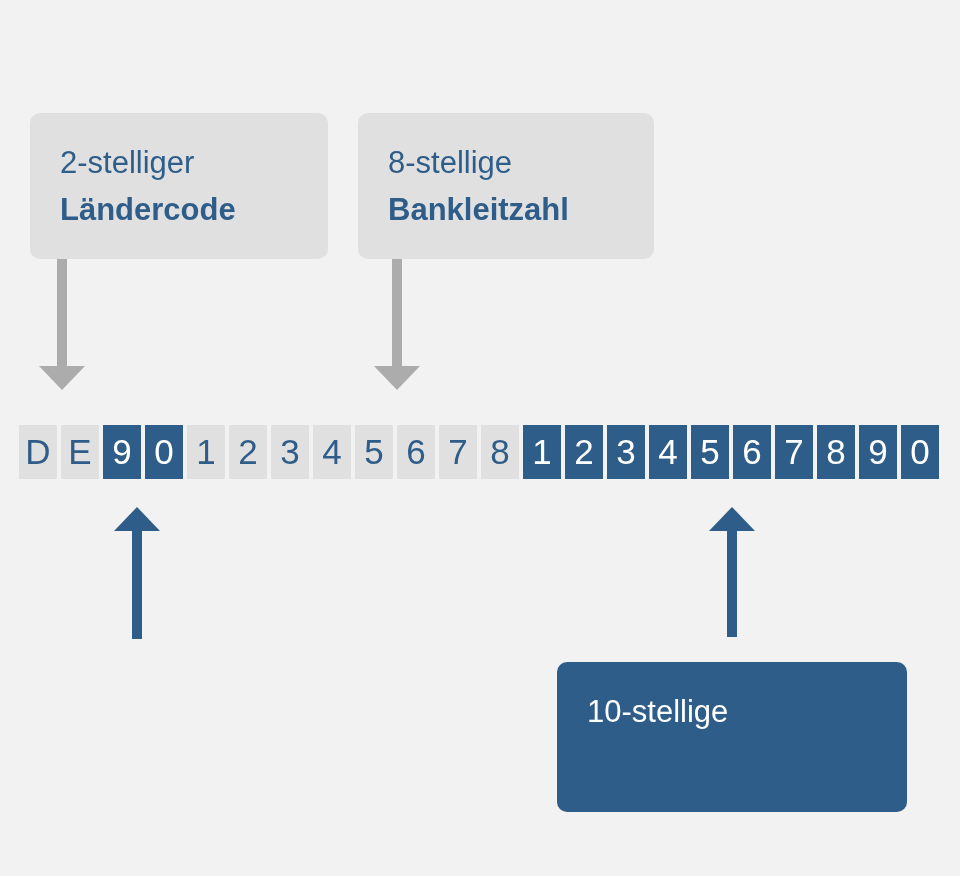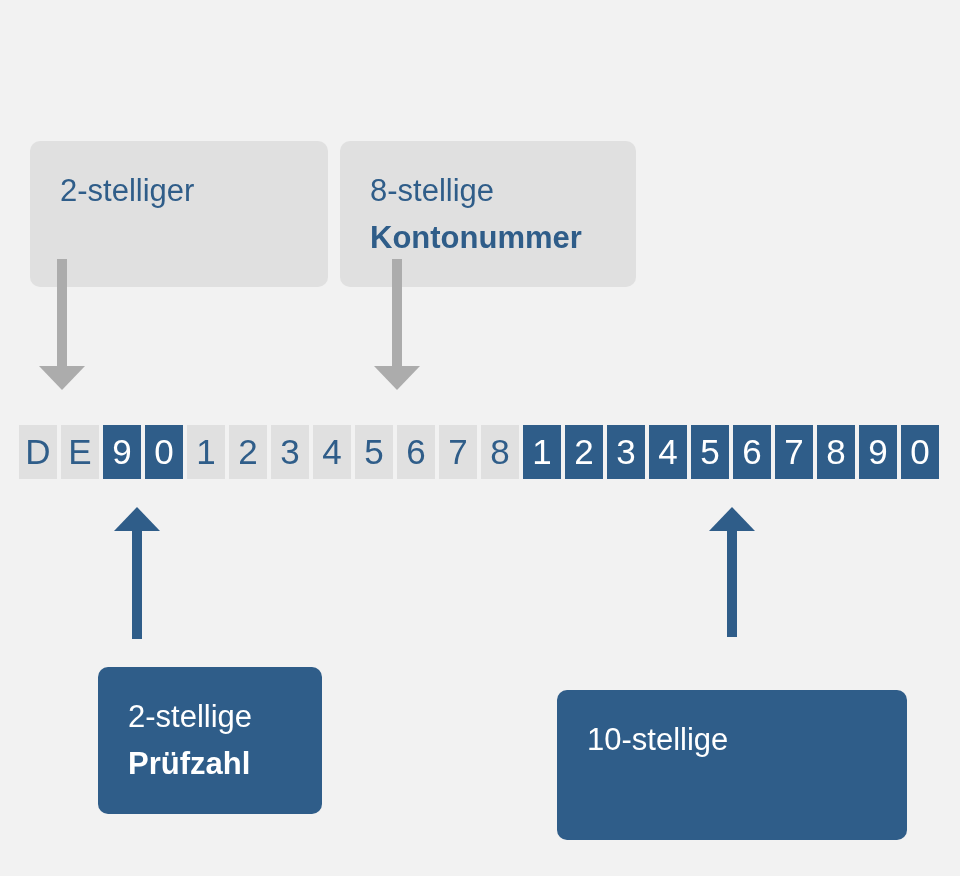--- a/index.html
+++ b/index.html
@@ -18,29 +18,28 @@
     background: var(--background);
     font-family: "Liberation Sans", "DejaVu Sans", sans-serif;
     overflow: hidden;
   }
 
   
   .label-box {
     position: absolute;
     border-radius: 10px;
     padding: 26px 18px 16px 30px;
-    margin-top: 28px;
   }
   .label-box.gray { background: var(--box-gray); color: var(--blue); }
   .label-box.blue { background: var(--blue); color: var(--white); }
   .label-box .l1 { font-size: 31px; line-height: 47px; font-weight: 400; white-space: nowrap; }
   .label-box .l2 { font-size: 31px; line-height: 47px; font-weight: 700; white-space: nowrap; }
 
   #box-country  { left: 30px;  top: 113px; width: 298px; height: 146px; }
-  #box-bank     { left: 340px; top: 113px; width: 296px; height: 146px; }
+  #box-bank     { left: 358px; top: 113px; width: 296px; height: 146px; }
   #box-check    { left: 98px;  top: 639px; width: 224px; height: 147px; }
   #box-account  { left: 557px; top: 662px; width: 350px; height: 150px; }
 
   
   .stem { position: absolute; width: 10px; }
   .stem.gray { background: var(--arrow-gray); }
   .stem.blue { background: var(--blue); }
   .head { position: absolute; width: 0; height: 0; border-left: 23px solid transparent; border-right: 23px solid transparent; }
   .head.down { border-top: 24px solid var(--arrow-gray); }
   .head.up   { border-bottom: 24px solid var(--blue); }
@@ -75,25 +74,26 @@
   .cell.gray { background: var(--box-gray); color: var(--blue); }
   .cell.blue { background: var(--blue); color: var(--white); }
 </style>
 </head>
 <body>
 
 <div id="stage">
 
   <div id="box-country" class="label-box gray">
     <div class="l1">2-stelliger</div>
+    <div class="l2">Ländercode</div>
   </div>
 
   <div id="box-bank" class="label-box gray">
     <div class="l1">8-stellige</div>
-    <div class="l2">Kontonummer</div>
+    <div class="l2">Bankleitzahl</div>
   </div>
 
   <div id="arrow-country-stem" class="stem gray"></div>
   <div id="arrow-country-head" class="head down"></div>
   <div id="arrow-bank-stem" class="stem gray"></div>
   <div id="arrow-bank-head" class="head down"></div>
 
   <div id="iban-row">
       <span class="cell gray">D</span>
       <span class="cell gray">E</span>
@@ -117,22 +117,18 @@
       <span class="cell blue">8</span>
       <span class="cell blue">9</span>
       <span class="cell blue">0</span>
     </div>
 
   <div id="arrow-check-head" class="head up"></div>
   <div id="arrow-check-stem" class="stem blue"></div>
   <div id="arrow-account-head" class="head up"></div>
   <div id="arrow-account-stem" class="stem blue"></div>
 
-  <div id="box-check" class="label-box blue">
-    <div class="l1">2-stellige</div>
-    <div class="l2">Prüfzahl</div>
-  </div>
 
   <div id="box-account" class="label-box blue">
     <div class="l1">10-stellige</div>
   </div>
 
 </div>
 
 </body></html>

